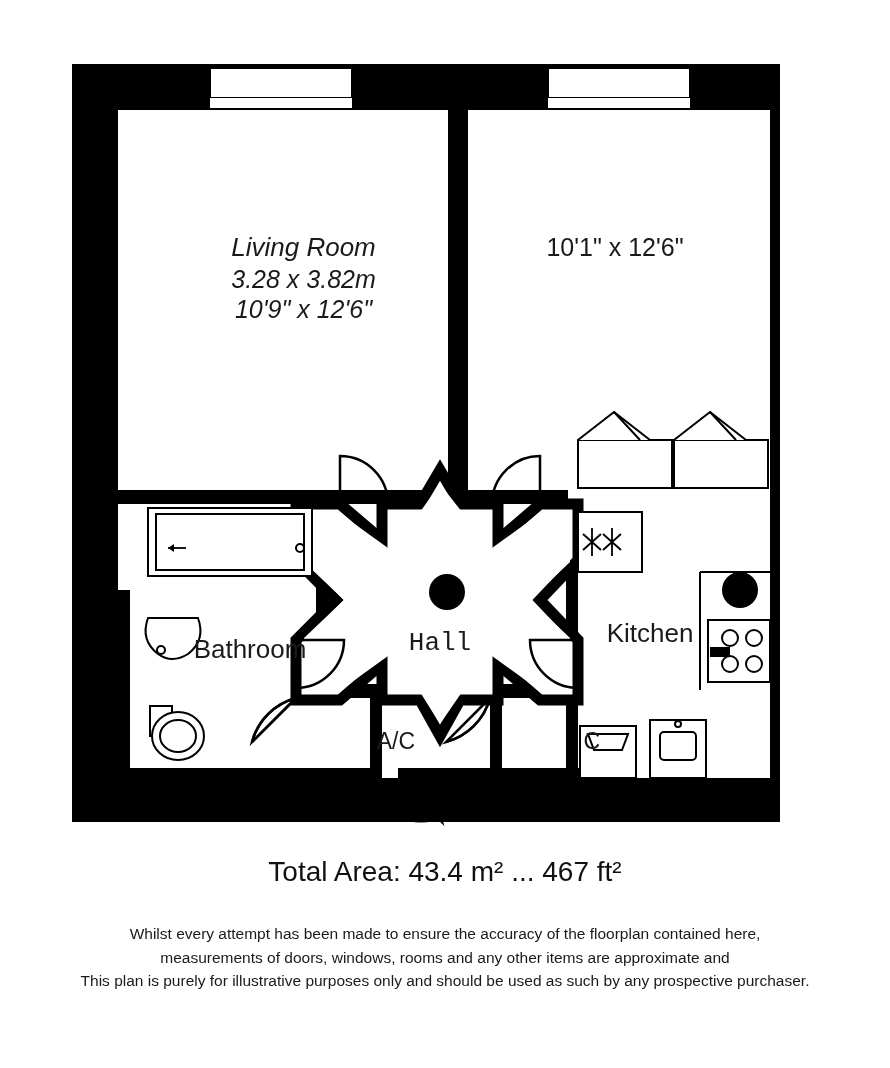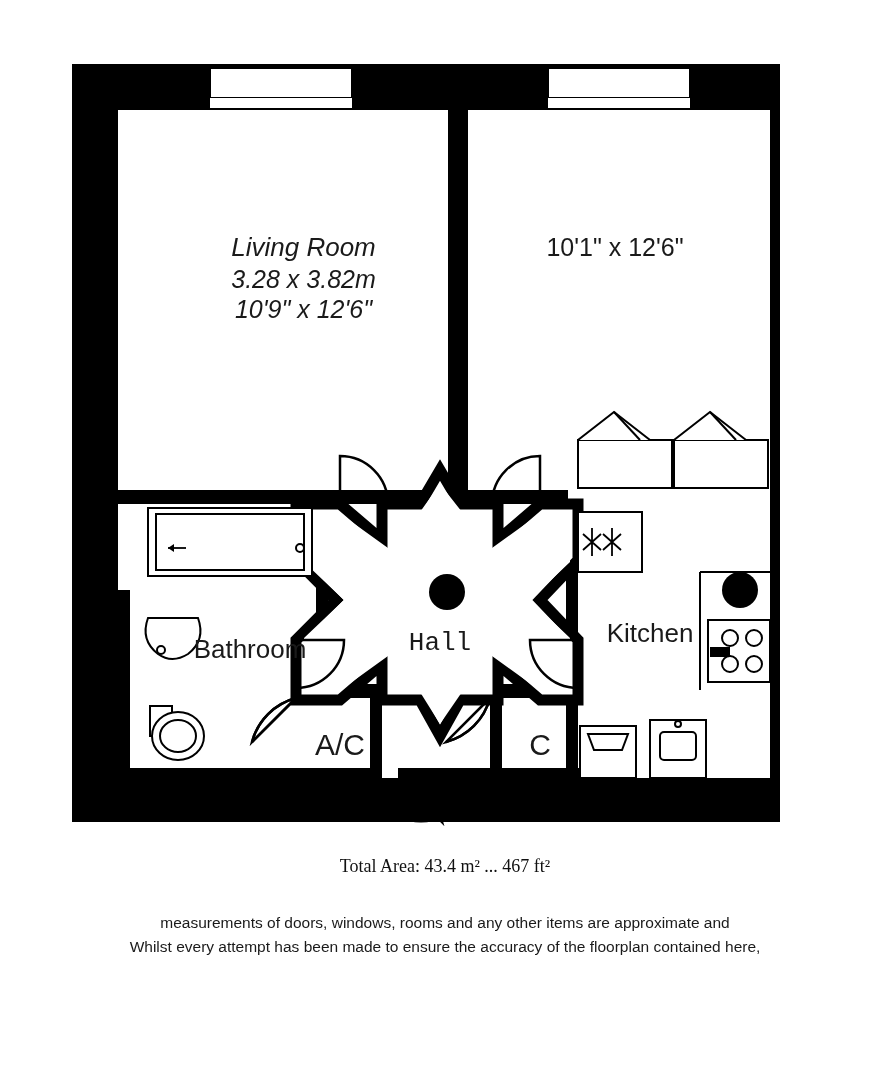--- a/index.html
+++ b/index.html
@@ -32,22 +32,22 @@
     color: #1a1a1a;
   }
   .room-label .name {
     font-size: 26px;
   }
   .room-label .dim {
     font-size: 25px;
   }
   .small-label {
     position: absolute;
-    font-size: 30px;
-    text-align: center;
+    font-size: 23px;
+    text-align: right;
     white-space: nowrap;
     color: #1a1a1a;
   }
 
   #living-room-label {
     left: 118px;
     top: 232px;
     width: 371px;
     font-style: italic;
   }
@@ -86,24 +86,23 @@
   }
 
   #footer {
     position: absolute;
     left: 0;
     top: 856px;
     width: 890px;
     text-align: center;
   }
   #total-area {
-    font-size: 18px;
+    font-size: 28px;
     margin: 0 0 34px 0;
     color: #111111;
-    font-family: Liberation Serif, serif;
   }
   .disclaimer-line {
     font-size: 15.5px;
     line-height: 1.52;
     color: #1a1a1a;
   }
 </style>
 </head>
 <body>
 
@@ -273,15 +272,16 @@
   <div class="room-label" id="kitchen-label">
     <div class="name">Kitchen</div>
   </div>
 
   <div class="small-label" id="ac-label">A/C</div>
   <div class="small-label" id="c-label">C</div>
 </div>
 
 <div id="footer">
   <div id="total-area">Total Area: 43.4 m² ... 467 ft²</div>
+  <div class="disclaimer-line">Whilst every attempt has been made to ensure the accuracy of the floorplan contained here,</div>
   <div class="disclaimer-line">measurements of doors, windows, rooms and any other items are approximate and</div>
-  <div class="disclaimer-line">Whilst every attempt has been made to ensure the accuracy of the floorplan contained here,</div>
+  <div class="disclaimer-line">This plan is purely for illustrative purposes only and should be used as such by any prospective purchaser.</div>
 </div>
 
 </body></html>

